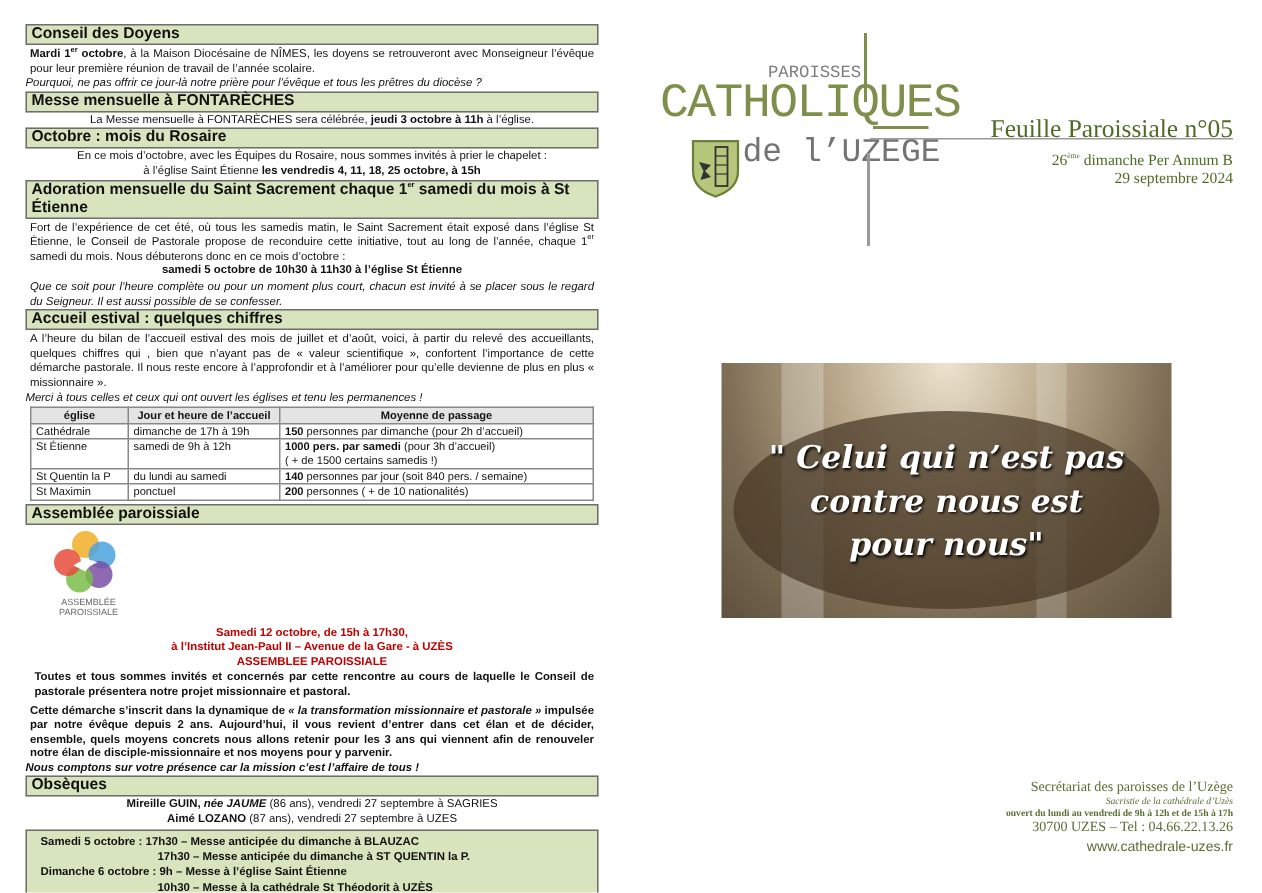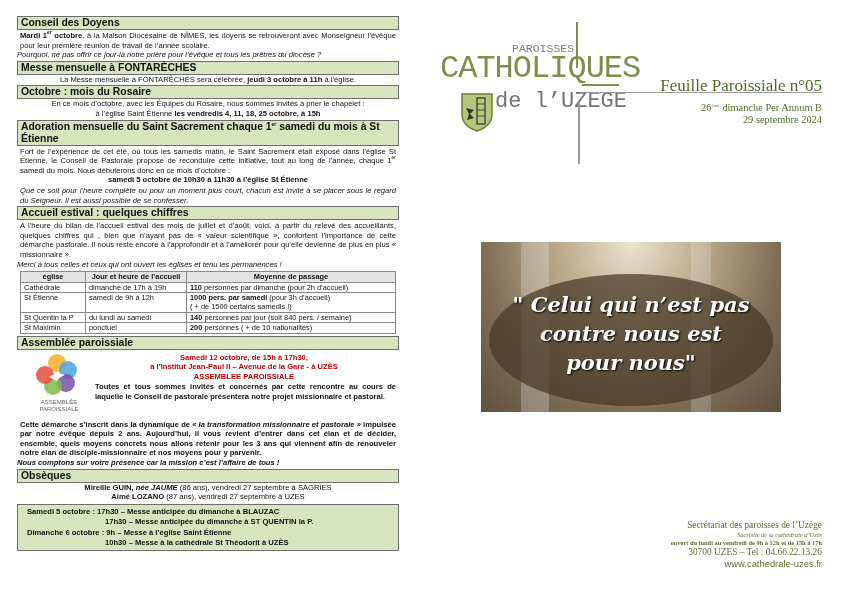--- a/index.html
+++ b/index.html
@@ -10,21 +10,21 @@
          line-height:12px; padding:0 3px; margin-top:1px; }
   .p { text-align:justify; margin:1px 3px 0 3px; }
   .c { text-align:center; }
   .r { text-align:left; }
   .i { font-style:italic; }
   .b { font-weight:bold; }
   sup { font-size:5px; vertical-align:super; line-height:0; }
   table.stats { border-collapse:collapse; width:376px; margin:2px 0 0 3px; font-size:7.4px; }
   table.stats th, table.stats td { border:1px solid #888; padding:0 3px; line-height:9.4px; vertical-align:top; text-align:left; }
   table.stats th { background:#e4e4e4; text-align:center; font-weight:bold; }
-  .asm { display:flex; margin-top:3px; }
+  .asm { display:flex; margin-top:3px;flex-direction:column; }
   .asm-logo { width:60px; height:64px; position:relative; flex:none; margin-left:12px; }
   .asm-body { flex:1; }
   .red { color:#c00000; font-weight:bold; text-align:center; }
   .masses { background:#d7e4bd; border:1px solid #6e6e6e; font-weight:bold; padding:2px 9px; margin-top:2px; font-size:7.6px; line-height:10.4px; }
   .masses .ind1 { padding-left:78px; }
   .masses .ind2 { padding-left:78px; }
   
   .logo { position:absolute; left:440px; top:22px; width:200px; height:130px;font-family:Liberation Mono, monospace; }
   .vline { position:absolute; background:#7d8f4a; }
   .gline { position:absolute; background:#9a9a9a; }
@@ -70,21 +70,21 @@
   <table class="stats">
     <tbody>
         <tr>
       <th style="width:58px">église</th>
       <th style="width:94px">Jour et heure de l’accueil</th>
       <th>Moyenne de passage</th>
     </tr>
     <tr>
       <td>Cathédrale</td>
       <td>dimanche de 17h à 19h</td>
-      <td><b>110</b><span> personnes par dimanche (pour 2h d’accueil)</span></td>
+      <td><b>150</b><span> personnes par dimanche (pour 2h d’accueil)</span></td>
     </tr>
     <tr>
       <td>St Étienne</td>
       <td>samedi de 9h à 12h</td>
       <td><b>1000 pers. par samedi</b><span> (pour 3h d’accueil)</span><br><span>( + de 1500 certains samedis !)</span></td>
     </tr>
     <tr>
       <td>St Quentin la P</td>
       <td>du lundi au samedi</td>
       <td><b>140</b><span> personnes par jour (soit 840 pers. / semaine)</span></td>

